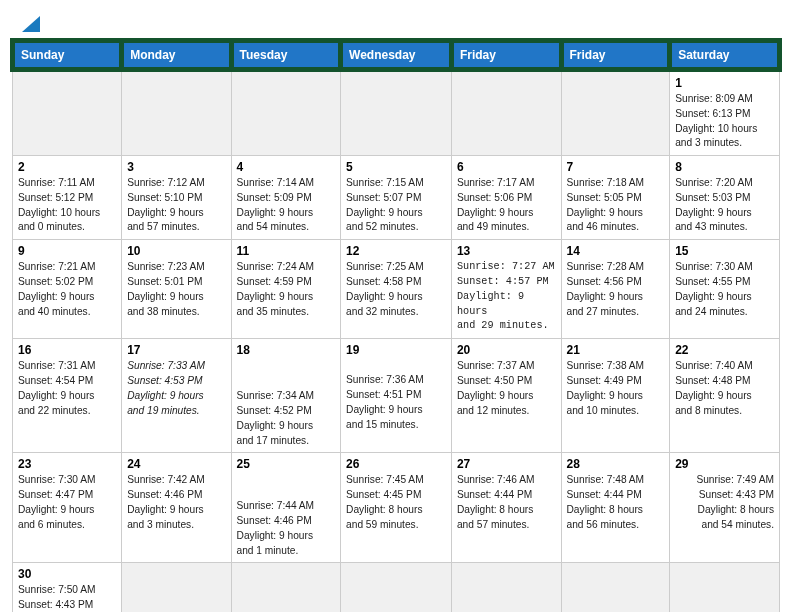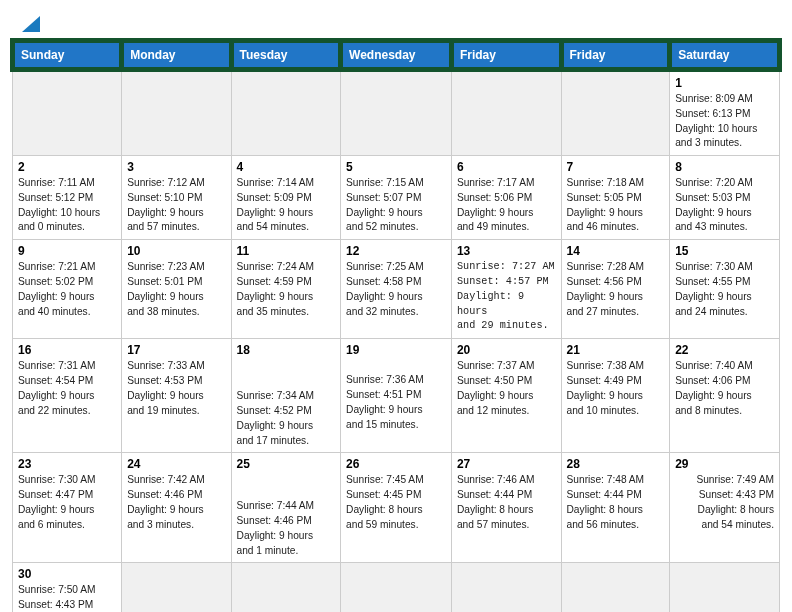--- a/index.html
+++ b/index.html
@@ -238,21 +238,21 @@
       <tr class="week-row">
         <td>
           <div class="day-num">16</div>
           <div class="day-info" style="white-space: pre-line;">Sunrise: 7:31 AM
 Sunset: 4:54 PM
 Daylight: 9 hours
 and 22 minutes.</div>
         </td>
         <td>
           <div class="day-num">17</div>
-          <div class="day-info" style="white-space: pre-line;">Sunrise: 7:33 AM
+          <div class="day-info" style="white-space: pre-line; font-style: italic;">Sunrise: 7:33 AM
 Sunset: 4:53 PM
 Daylight: 9 hours
 and 19 minutes.</div>
         </td>
         <td>
           <div class="day-num">18</div>
           <div class="day-info" style="white-space: pre-line; margin-top: 32px;">Sunrise: 7:34 AM
 Sunset: 4:52 PM
 Daylight: 9 hours
 and 17 minutes.</div>
@@ -274,21 +274,21 @@
         <td>
           <div class="day-num">21</div>
           <div class="day-info" style="white-space: pre-line;">Sunrise: 7:38 AM
 Sunset: 4:49 PM
 Daylight: 9 hours
 and 10 minutes.</div>
         </td>
         <td>
           <div class="day-num">22</div>
           <div class="day-info" style="white-space: pre-line;">Sunrise: 7:40 AM
-Sunset: 4:06 PM
+Sunset: 4:48 PM
 Daylight: 9 hours
 and 8 minutes.</div>
         </td>
       </tr>
       <tr class="week-row">
         <td>
           <div class="day-num">23</div>
           <div class="day-info" style="white-space: pre-line;">Sunrise: 7:30 AM
 Sunset: 4:47 PM
 Daylight: 9 hours

